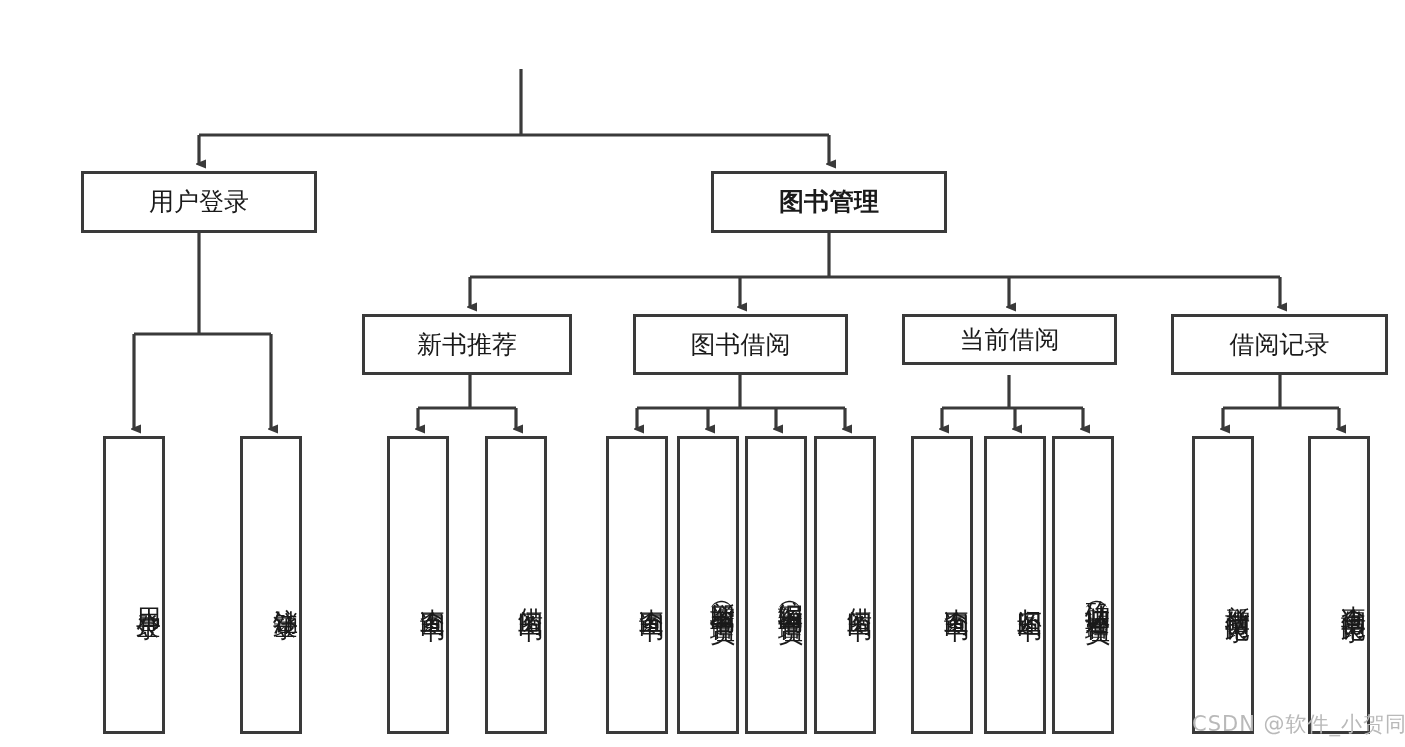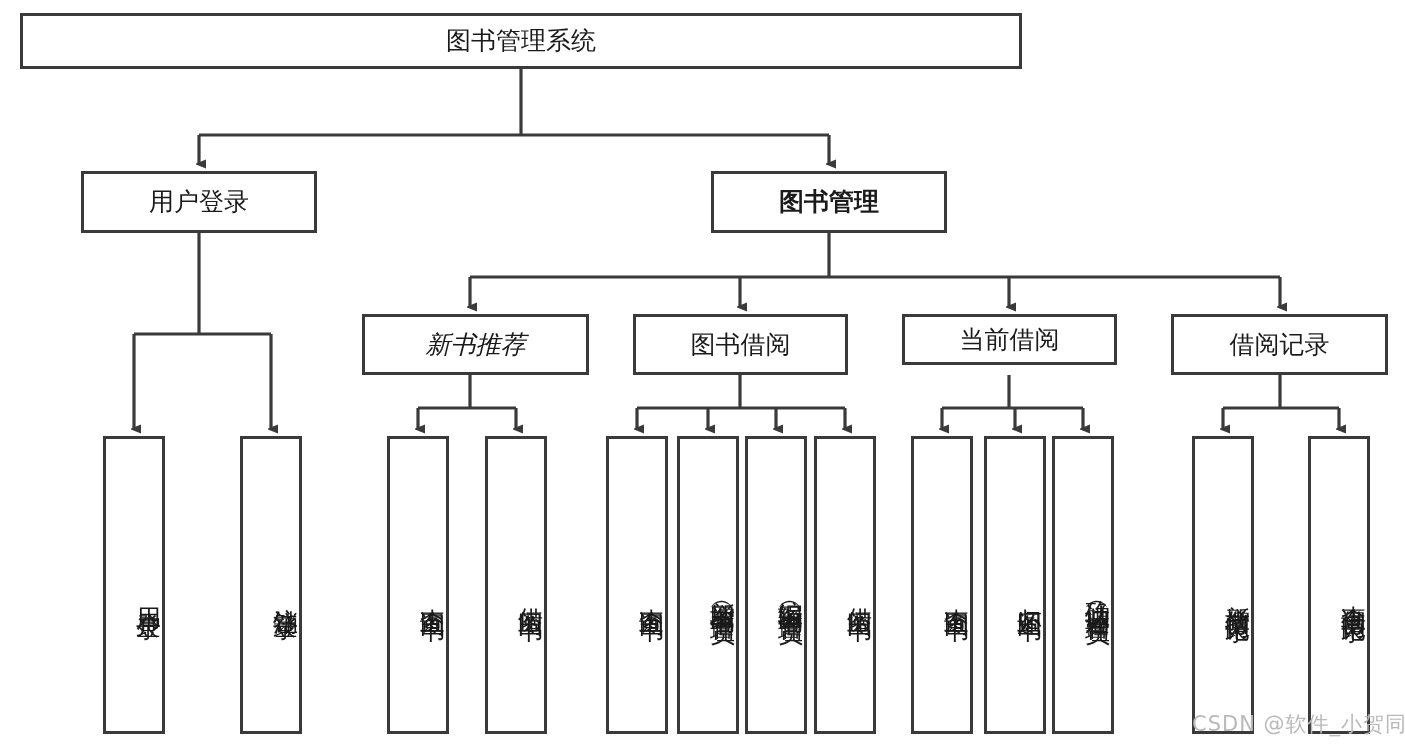--- a/index.html
+++ b/index.html
@@ -101,32 +101,29 @@
       <path d="M 1015 408 L 1015 429" marker-end="url(#arrow)"></path>
       <path d="M 1083 408 L 1083 429" marker-end="url(#arrow)"></path>
 
       <path d="M 1280 375 L 1280 408"></path>
       <path d="M 1223 408 L 1339 408"></path>
       <path d="M 1223 408 L 1223 429" marker-end="url(#arrow)"></path>
       <path d="M 1339 408 L 1339 429" marker-end="url(#arrow)"></path>
     </g>
   </svg>
 
-  <div class="node node-root" style="left: 20px; top: 13px; width: 1002px; height: 56px;">
-    <span class="lbl">图书管理系统</span>
-  </div>
 
   <div class="node node-branch" style="left: 81px; top: 171px; width: 236px; height: 62px;">
     <span class="lbl">用户登录</span>
   </div>
   <div class="node node-branch" style="left: 711px; top: 171px; width: 236px; height: 62px; font-weight: bold;">
     <span class="lbl">图书管理</span>
   </div>
 
-  <div class="node node-branch" style="left: 362px; top: 314px; width: 227px; height: 61px; font-style: italic;">
+  <div class="node node-branch" style="left: 362px; top: 314px; width: 210px; height: 61px;">
     <span class="lbl">新书推荐</span>
   </div>
   <div class="node node-branch" style="left: 633px; top: 314px; width: 215px; height: 61px;">
     <span class="lbl">图书借阅</span>
   </div>
   <div class="node node-branch" style="left: 902px; top: 314px; width: 215px; height: 51px;">
     <span class="lbl">当前借阅</span>
   </div>
   <div class="node node-branch" style="left: 1171px; top: 314px; width: 217px; height: 61px;">
     <span class="lbl">借阅记录</span>

